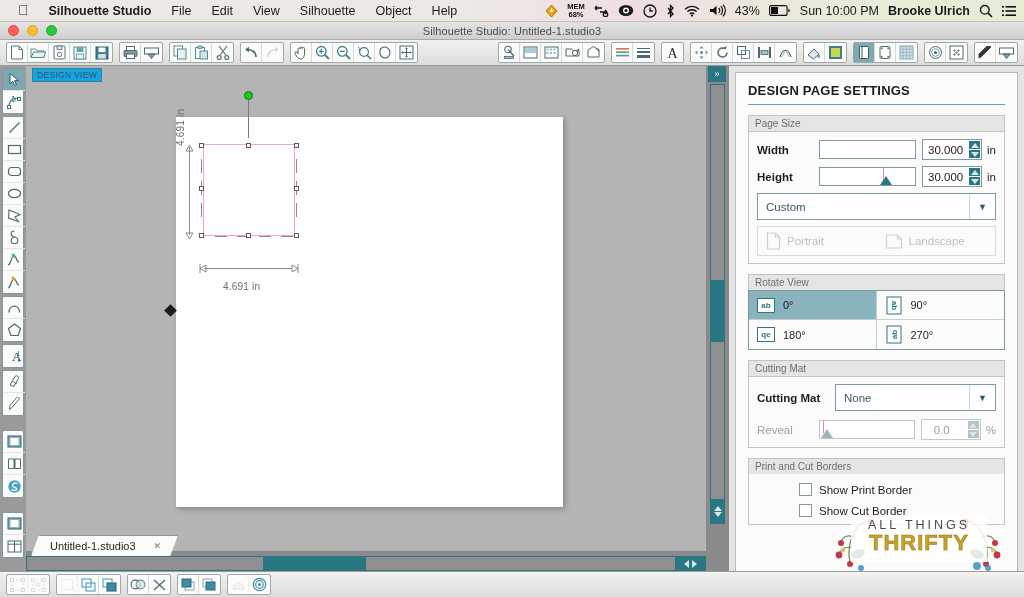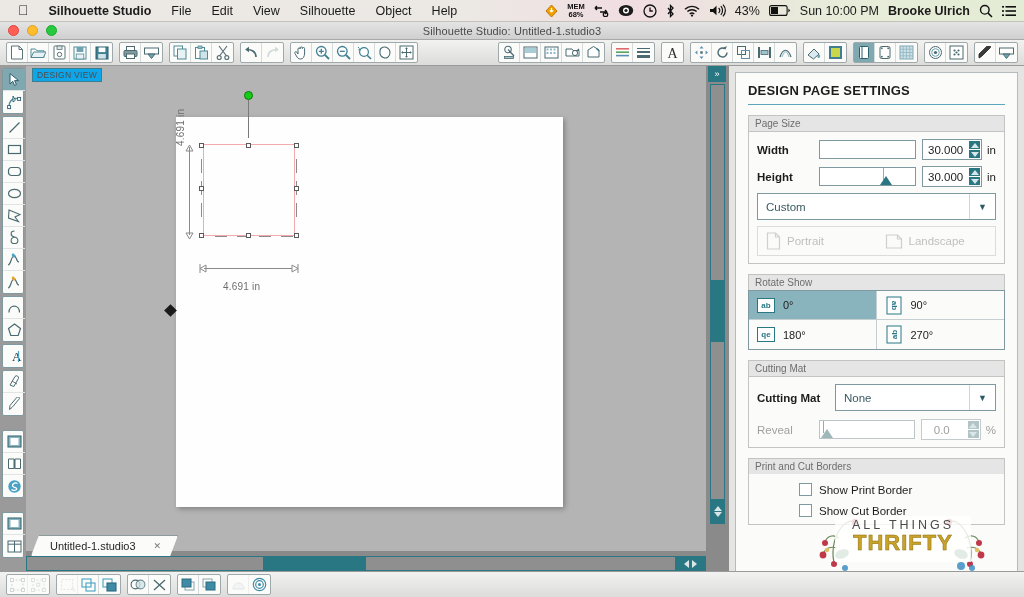--- a/index.html
+++ b/index.html
@@ -235,21 +235,21 @@
   .rot-ic{
     width:18px; height:15px; border:1px solid #2a7784; font-size:8px; color:#2a7784;
     display:flex; align-items:center; justify-content:center; background:#fff; font-weight:bold;
   }
   .cbrow{ display:flex; align-items:center; gap:7px; margin-top:8px;margin-left:42px; }
   .cbox{ width:13px; height:13px; border:1px solid #7e9aa0; background:#fff; }
   .cblabel{ font-size:11.5px; color:#1d1d1d; }
 
   
   #watermark{
-    position:absolute; right:20px; bottom:4px; width:188px; height:64px;
+    position:absolute; right:4px; bottom:4px; width:188px; height:64px;
     pointer-events:none;
   }
   #wm-text{
     position:absolute; left:28px; top:10px; width:132px; text-align:center;
     font-family:"Liberation Sans", sans-serif;
   }
   #wm-l1{ font-size:12.5px; letter-spacing:3px; color:#4a4a4a; font-weight:normal; }
   #wm-l2{ font-size:22px; letter-spacing:1px; color:#c9a227; font-weight:bold; line-height:22px;
           -webkit-text-stroke:.5px #8c6f12; }
 
@@ -952,21 +952,21 @@
         <div class="orient-btn">
           <svg width="18" height="15" viewBox="0 0 18 15">
               <path d="M1.5 1 h11 l4 4 v9 h-15 Z" fill="none" stroke="#cfcfcf" stroke-width="1.2"></path>
               <path d="M12.5 1 v4 h4" fill="none" stroke="#cfcfcf" stroke-width="1.2"></path>
             </svg>
           <span>Landscape</span>
         </div>
       </div>
     </div>
 
-    <div class="section-hdr">Rotate Show</div>
+    <div class="section-hdr">Rotate View</div>
     <div class="section-body" style="padding:0; border:none;">
       <div class="rot-grid">
         <div class="rot-cell on">
           <span class="rot-ic">ab</span>
           <span>0°</span>
         </div>
         <div class="rot-cell">
           <span class="rot-ic" style="transform:rotate(90deg);">ab</span>
           <span>90°</span>
         </div>

